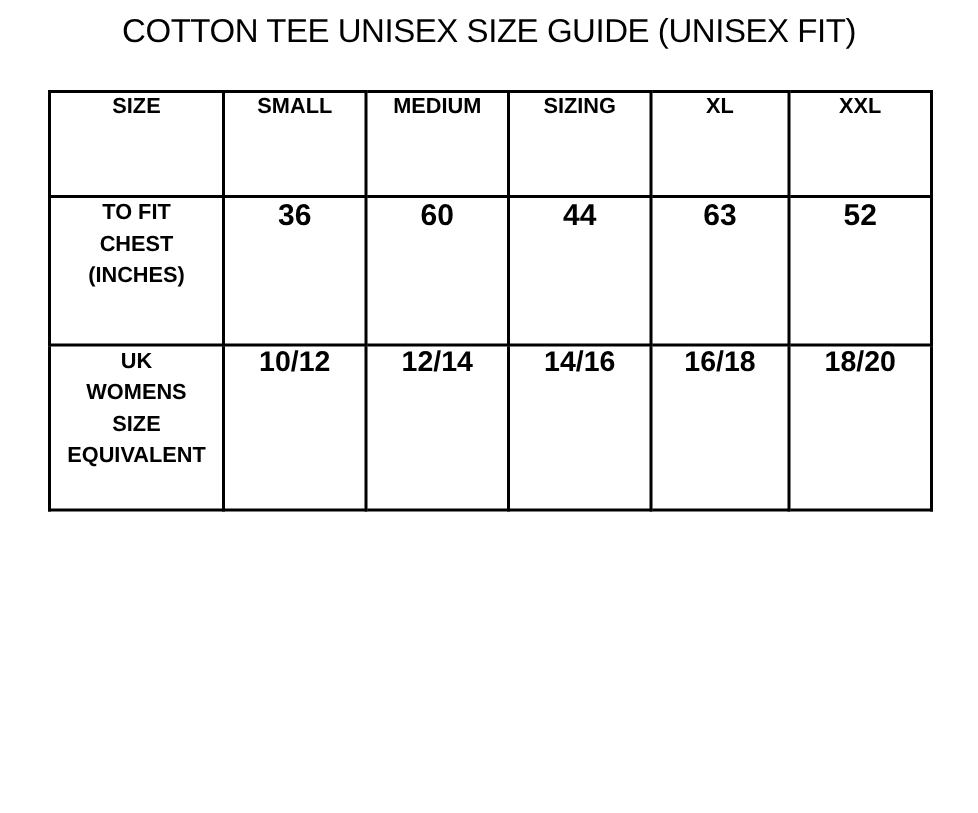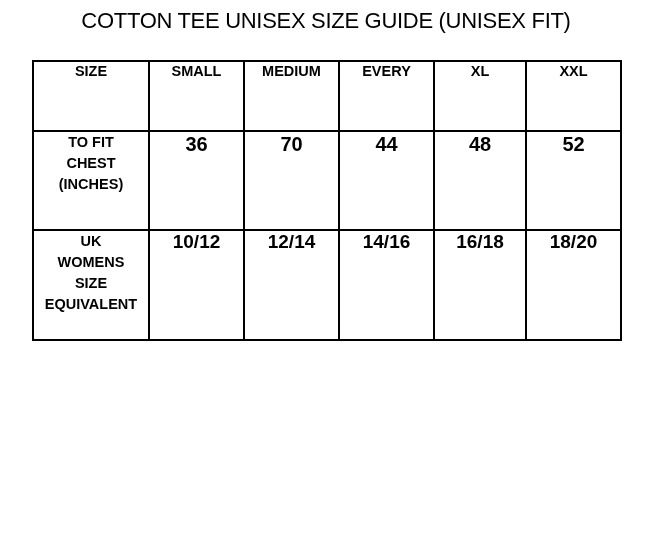--- a/index.html
+++ b/index.html
@@ -105,35 +105,35 @@
           <col class="c2">
           <col class="c3">
           <col class="c4">
           <col class="c5">
       </colgroup>
       <tbody>
         <tr class="hdr-row">
           <td class="hdr-cell">SIZE</td>
           <td class="hdr-cell">SMALL</td>
           <td class="hdr-cell">MEDIUM</td>
-          <td class="hdr-cell">EVERY</td>
+          <td class="hdr-cell">SIZING</td>
           <td class="hdr-cell">XL</td>
           <td class="hdr-cell">XXL</td>
         </tr>
 
         <tr class="r-chest">
           <td class="row-label">
             <div>TO FIT</div>
             <div>CHEST</div>
             <div>(INCHES)</div>
           </td>
           <td class="row-val">36</td>
-          <td class="row-val">70</td>
+          <td class="row-val">60</td>
           <td class="row-val">44</td>
-          <td class="row-val">48</td>
+          <td class="row-val">63</td>
           <td class="row-val">52</td>
         </tr>
 
 
         <tr class="r-uk">
           <td class="row-label">
             <div>UK</div>
             <div>WOMENS</div>
             <div>SIZE</div>
             <div>EQUIVALENT</div>

